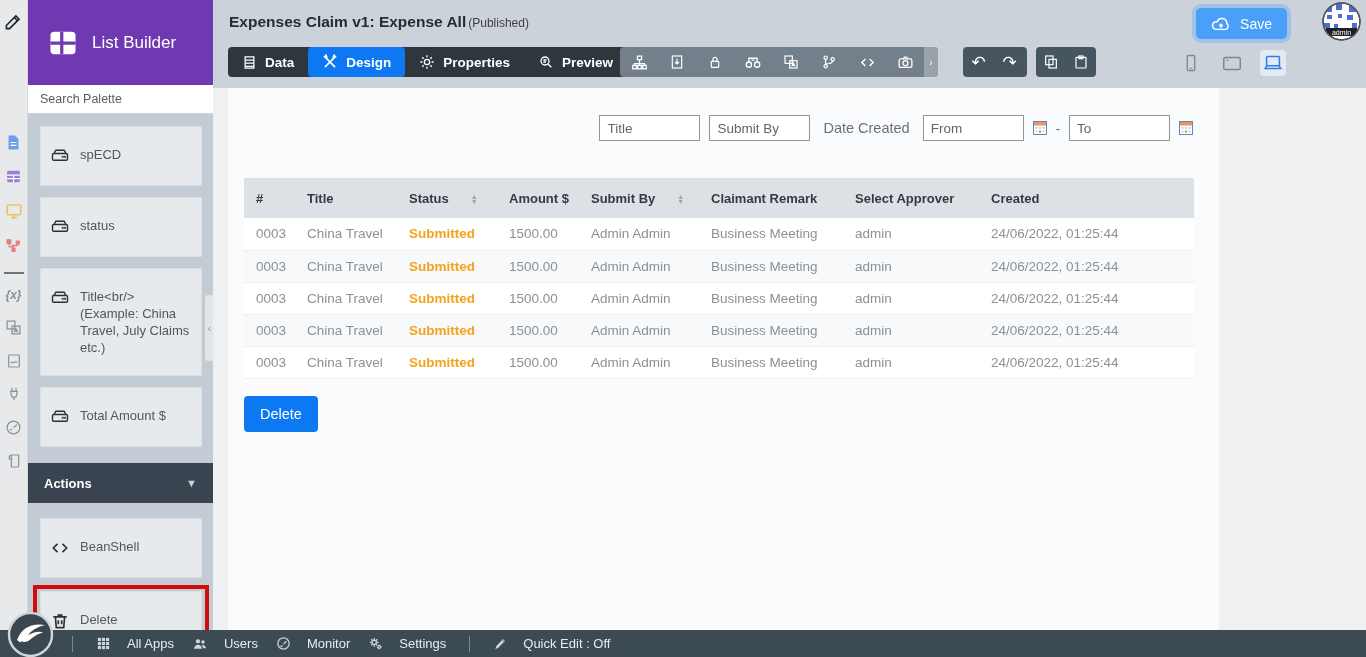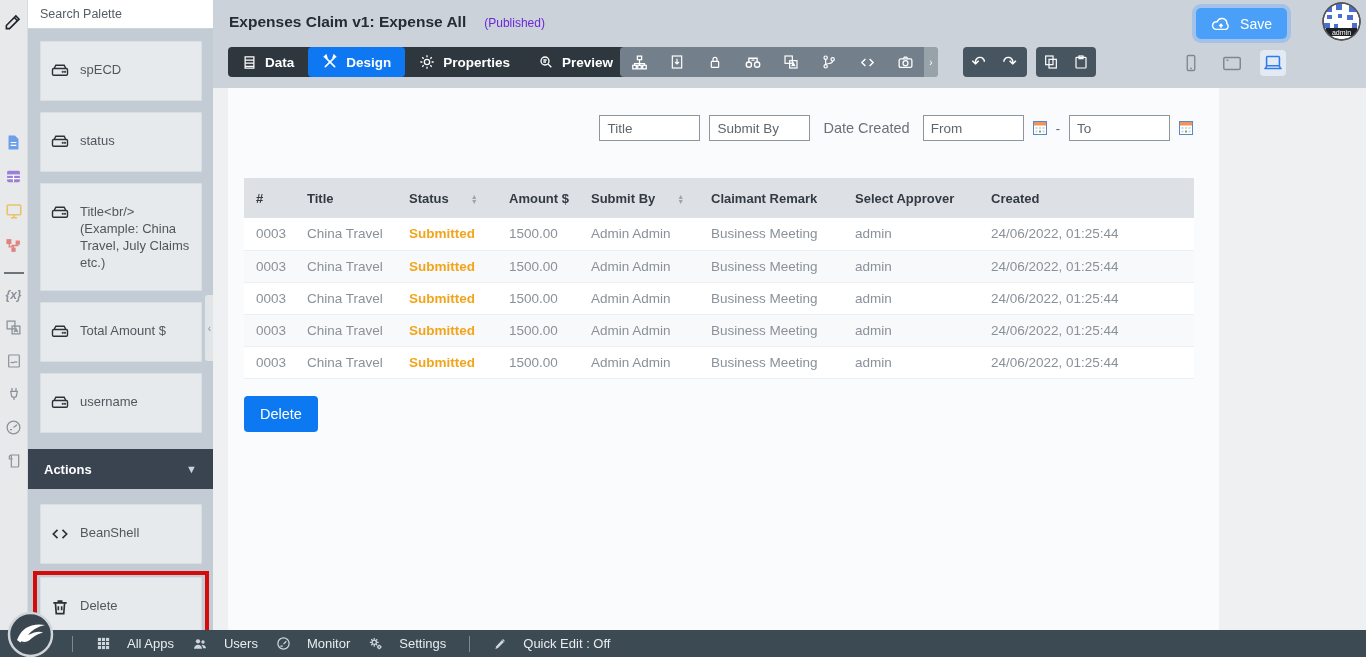--- a/index.html
+++ b/index.html
@@ -30,21 +30,21 @@
   .actions-body { padding:0 11px 0 12px; }
   .red-wrap { border:4px solid #d40b0b; margin:-4px -7px 7px -7px; padding:2px 3px; }
   .red-wrap .p-item { margin-bottom:0; }
   .collapse-tab { position:absolute; right:-1px; top:295px; width:9px; height:66px; background:#e2e5e8; border-radius:3px 0 0 3px; color:#8a9199; font-size:10px; display:flex; align-items:center; justify-content:center; cursor:pointer; }
 
   
   .main { position:absolute; left:213px; top:0; right:0; bottom:27px; background:#eef0f2; }
   .tophead { position:relative; height:88px; background:#ccd2d9; }
   .title-line { position:absolute; left:16px; top:13px; font-size:15.5px; color:#262c33; }
   .title-line b { font-weight:bold; }
-  .pub { font-size:12px; font-weight:normal; color:#6d28d9; margin-left:18px; }
+  .pub { font-size:12px; font-weight:normal; color:#404040; margin-left:2px; }
 
   .tabbar { position:absolute; left:15px; top:47px; height:30px; display:inline-flex; background:#2f373e; border-radius:4px; overflow:hidden;justify-content:space-between; }
   .tab { display:flex; align-items:center; gap:8px; padding:0 14px; color:#fff; font-size:13.5px; font-weight:bold; cursor:pointer; }
   .tab.active { background:#0d78f2; border-radius:4px; }
 
   .icon-toolbar { position:absolute; left:407px; top:47px; height:30px; display:inline-flex; align-items:center; background:#737f8b; border-radius:4px; }
   .tb-btn { width:38px; height:30px; display:flex; align-items:center; justify-content:center; color:#fff; cursor:pointer; }
   .tb-more { width:14px; height:30px; background:#98a2ab; border-radius:0 4px 4px 0; color:#fff; font-size:10px; display:flex; align-items:center; justify-content:center; cursor:pointer; }
   .tb-group { position:absolute; top:47px; height:30px; display:inline-flex; align-items:center; background:#46555f; border-radius:4px; }
   .tb-group .tb-btn { width:31px; }
@@ -152,20 +152,27 @@
       </svg>
   </span>
   <span class="ls-ic">
     <svg width="16" height="16" viewBox="0 0 24 24" fill="none" stroke="#8a9199" stroke-width="1.8">
         <path d="M8 3h11v16a2 2 0 0 1-2 2H8zM8 3a3 3 0 0 0-3 3v3h5"></path>
       </svg>
   </span>
 </div>
 
 <div class="sidebar">
+  <div class="brand">
+    <svg width="30" height="30" viewBox="0 0 24 24">
+        <rect x="2" y="3" width="20" height="18" rx="3" fill="#fff"></rect>
+        <path d="M2 12h20M11 3v18" stroke="#7139b1" stroke-width="2.6"></path>
+      </svg>
+    <span class="brand-txt">List Builder</span>
+  </div>
   <div class="search-wrap">
     <input type="text" placeholder="Search Palette" style="">
   </div>
   <div class="pal-body">
     <div class="p-item">
       <svg class="drv" width="20" height="20" viewBox="0 0 24 24" fill="none" stroke="currentColor" stroke-width="1.7">
           <path d="M5 9l2-4h10l2 4"></path>
           <rect x="3" y="9" width="18" height="8" rx="1.5"></rect>
           <circle cx="15.3" cy="13" r="0.5"></circle>
           <circle cx="18" cy="13" r="0.5"></circle>
@@ -191,29 +198,20 @@
       <span>Title&lt;br/&gt;(Example: China Travel, July Claims etc.)</span>
     </div>
     <div class="p-item">
       <svg class="drv" width="20" height="20" viewBox="0 0 24 24" fill="none" stroke="currentColor" stroke-width="1.7">
           <path d="M5 9l2-4h10l2 4"></path>
           <rect x="3" y="9" width="18" height="8" rx="1.5"></rect>
           <circle cx="15.3" cy="13" r="0.5"></circle>
           <circle cx="18" cy="13" r="0.5"></circle>
         </svg>
       <span>Total Amount $</span>
-    </div>
-    <div class="p-item">
-      <svg class="drv" width="20" height="20" viewBox="0 0 24 24" fill="none" stroke="currentColor" stroke-width="1.7">
-          <path d="M5 9l2-4h10l2 4"></path>
-          <rect x="3" y="9" width="18" height="8" rx="1.5"></rect>
-          <circle cx="15.3" cy="13" r="0.5"></circle>
-          <circle cx="18" cy="13" r="0.5"></circle>
-        </svg>
-      <span>username</span>
     </div>
   </div>
   <div class="actions-hd">
     <span>Actions</span>
     <span class="chev">▼</span>
   </div>
   <div class="actions-body">
     <div class="p-item">
       <svg class="drv" width="20" height="20" viewBox="0 0 24 24" fill="none" stroke="currentColor" stroke-width="2">
           <path d="M9 7l-5 5 5 5M15 7l5 5-5 5"></path>

